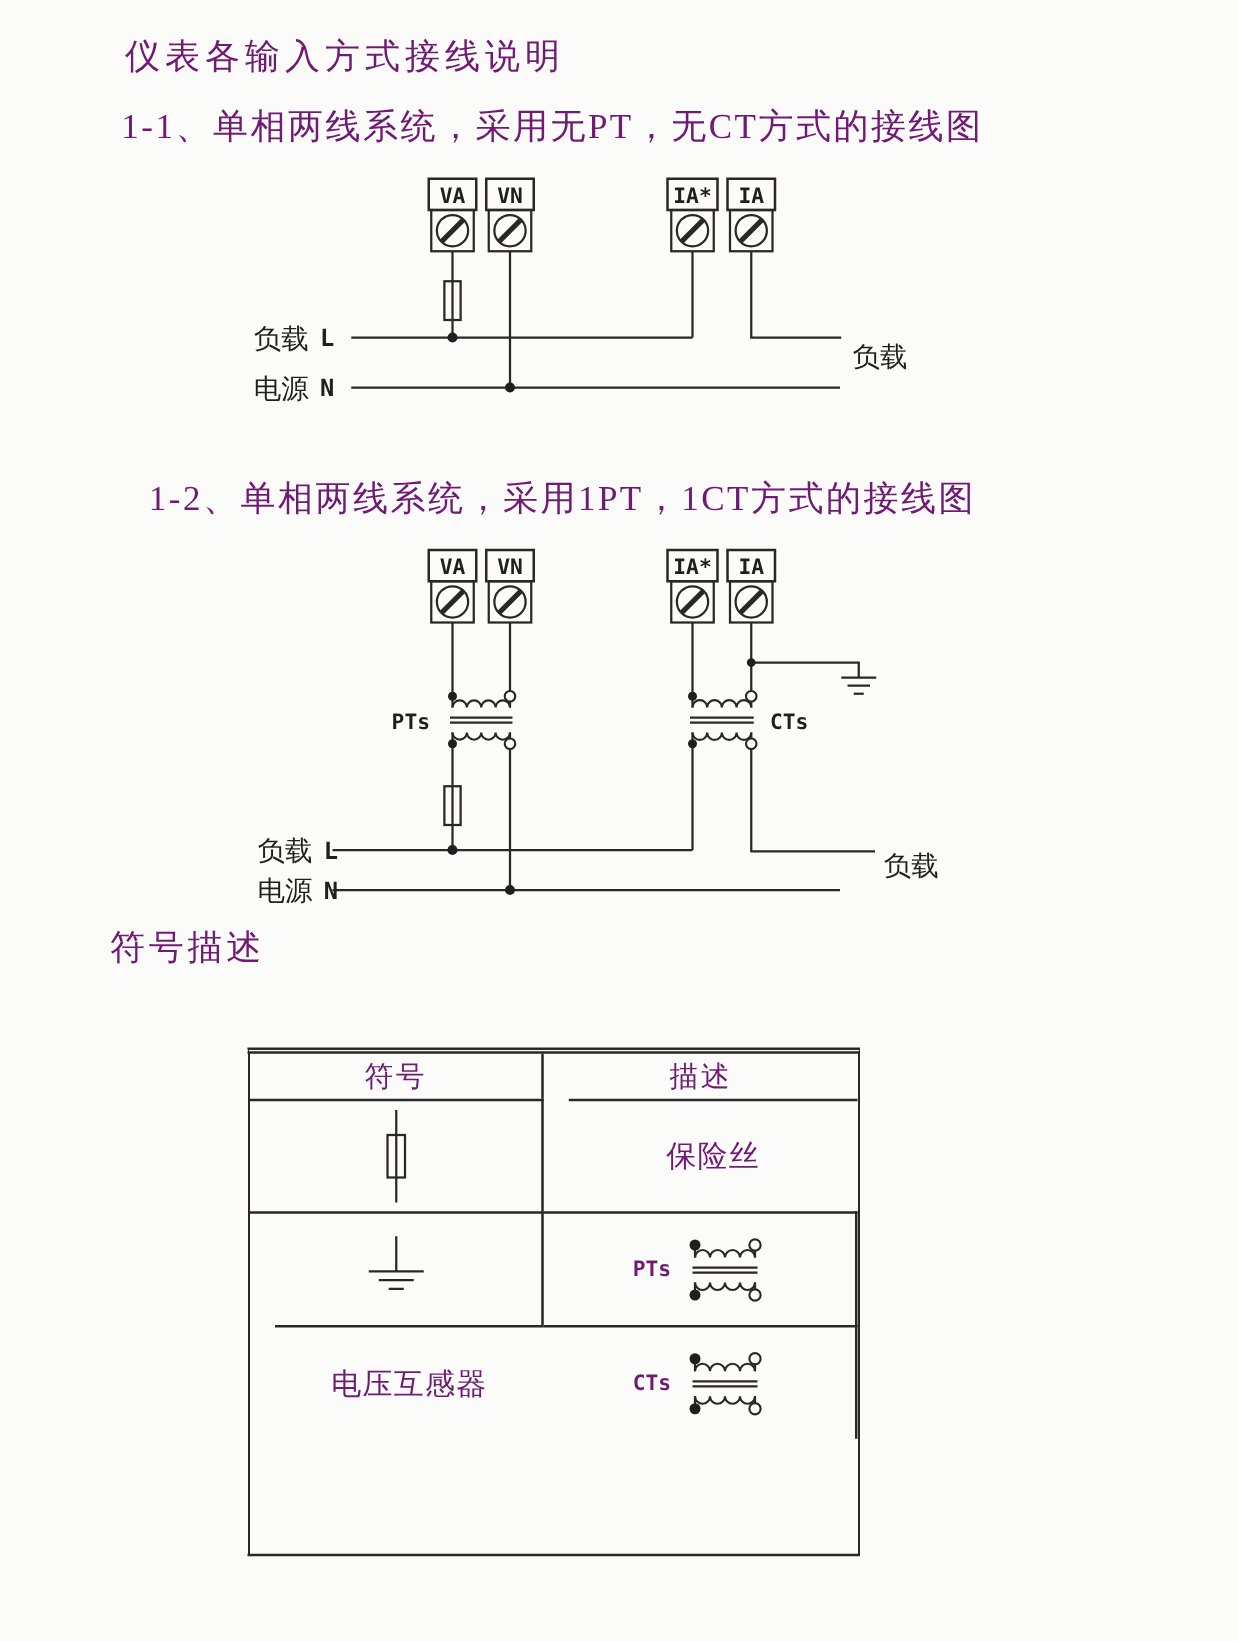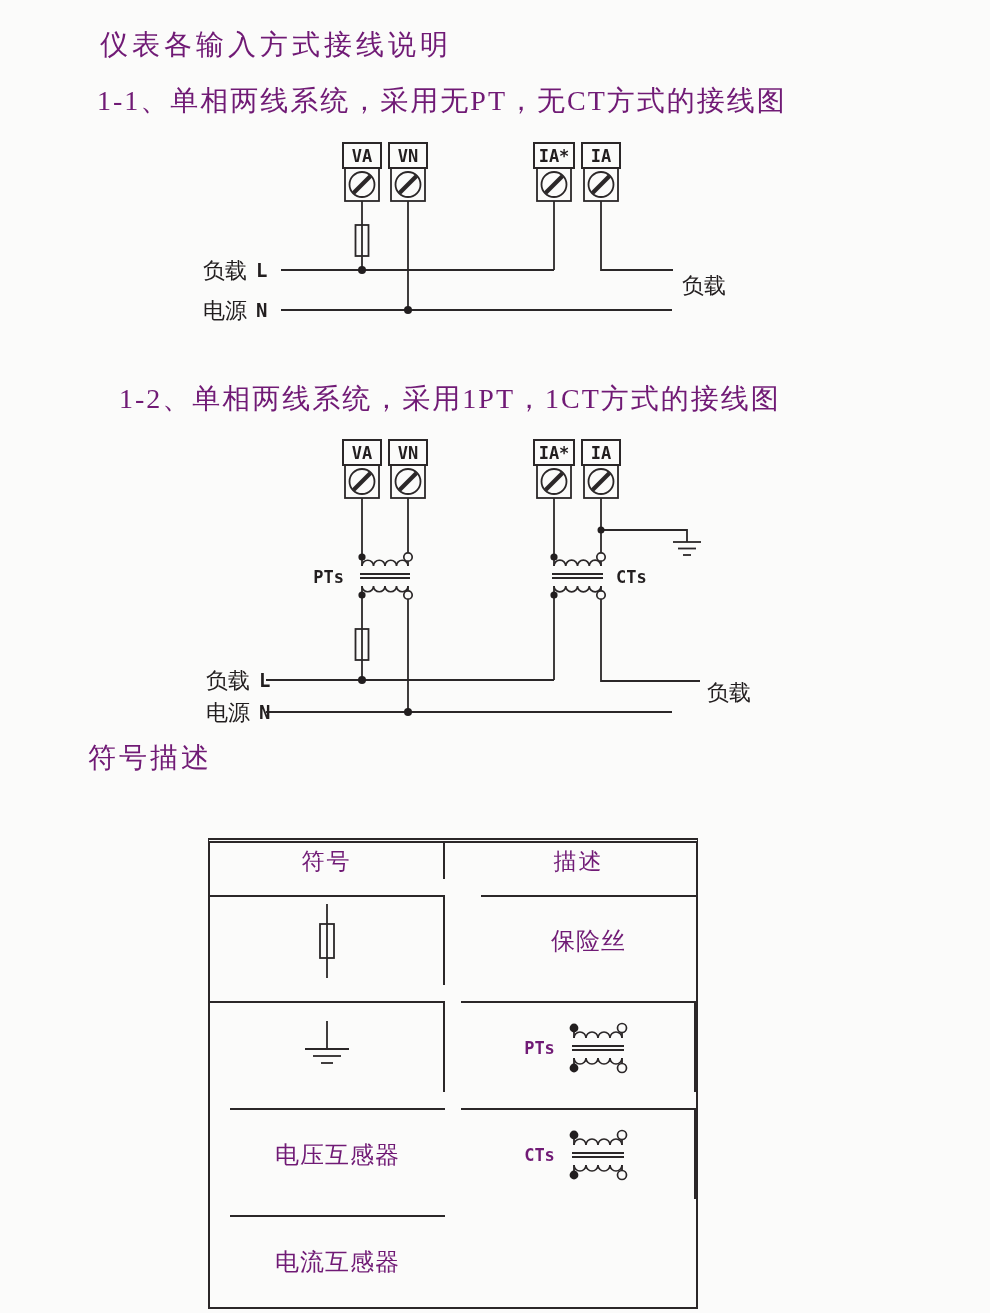--- a/index.html
+++ b/index.html
@@ -20,23 +20,23 @@
   svg .slot{stroke:#2b2728;stroke-width:4.2;}
   svg .fuse{fill:none;stroke:#2b2728;stroke-width:1.8;}
   svg .dot{fill:#221e1f;stroke:none;}
   svg .oterm{fill:#fbfbfa;stroke:#2b2728;stroke-width:1.7;}
   svg text{fill:#221e1f;}
   .tlabel{font:bold 17px "DejaVu Sans Mono",monospace;text-anchor:middle;}
   .cjk{font:22px "Liberation Serif","DejaVu Serif",serif;}
   .ln{font:bold 19px "DejaVu Sans Mono",monospace;}
   .ln2{font:bold 17px "DejaVu Sans Mono",monospace;}
 
-  .symbol-table{position:absolute;left:208px;top:838px;width:486px;display:grid;
+  .symbol-table{position:absolute;left:198px;top:838px;width:486px;display:grid;
         grid-template-columns:235px 1fr;grid-template-rows:36px 90px 91px 91px 92px;
-        border:2px solid #2b2728;border-top:5px double #2b2728;background:transparent;gap:16px;}
+        border:2px solid #2b2728;border-top:5px double #2b2728;background:transparent;}
   .cell{display:flex;align-items:center;justify-content:center;border-top:2px solid #2b2728;}
   .cell.nb{border-top:none;}
   .cell.colL{border-right:2px solid #2b2728;}
   .cell.head{font-size:23px;letter-spacing:2px;}
   .cell.desc{font-size:24px;letter-spacing:1px;margin-left:20px;}
   .tf-label{font:bold 17px "DejaVu Sans Mono",monospace;margin-right:10px;}
 </style>
 </head>
 <body>
 
@@ -268,16 +268,15 @@
         <path class="wire" d="M7,31 H59"></path>
         <path class="coil" d="M9,39 a6,6 0 0 0 12,0 a6,6 0 0 0 12,0 a6,6 0 0 0 12,0 a6,6 0 0 0 12,0"></path>
         <path class="wire" d="M9,39 V49"></path>
         <path class="wire" d="M57,39 V45"></path>
         <circle class="dot" cx="9" cy="9" r="4.4"></circle>
         <circle class="oterm" cx="57" cy="9" r="4.5"></circle>
         <circle class="dot" cx="9" cy="49" r="4.4"></circle>
         <circle class="oterm" cx="57" cy="49" r="4.5"></circle>
       </svg>
     </div>
-    <div class="cell desc">电流互感器</div>
 
   </div>
 </div>
 
 </body></html>

